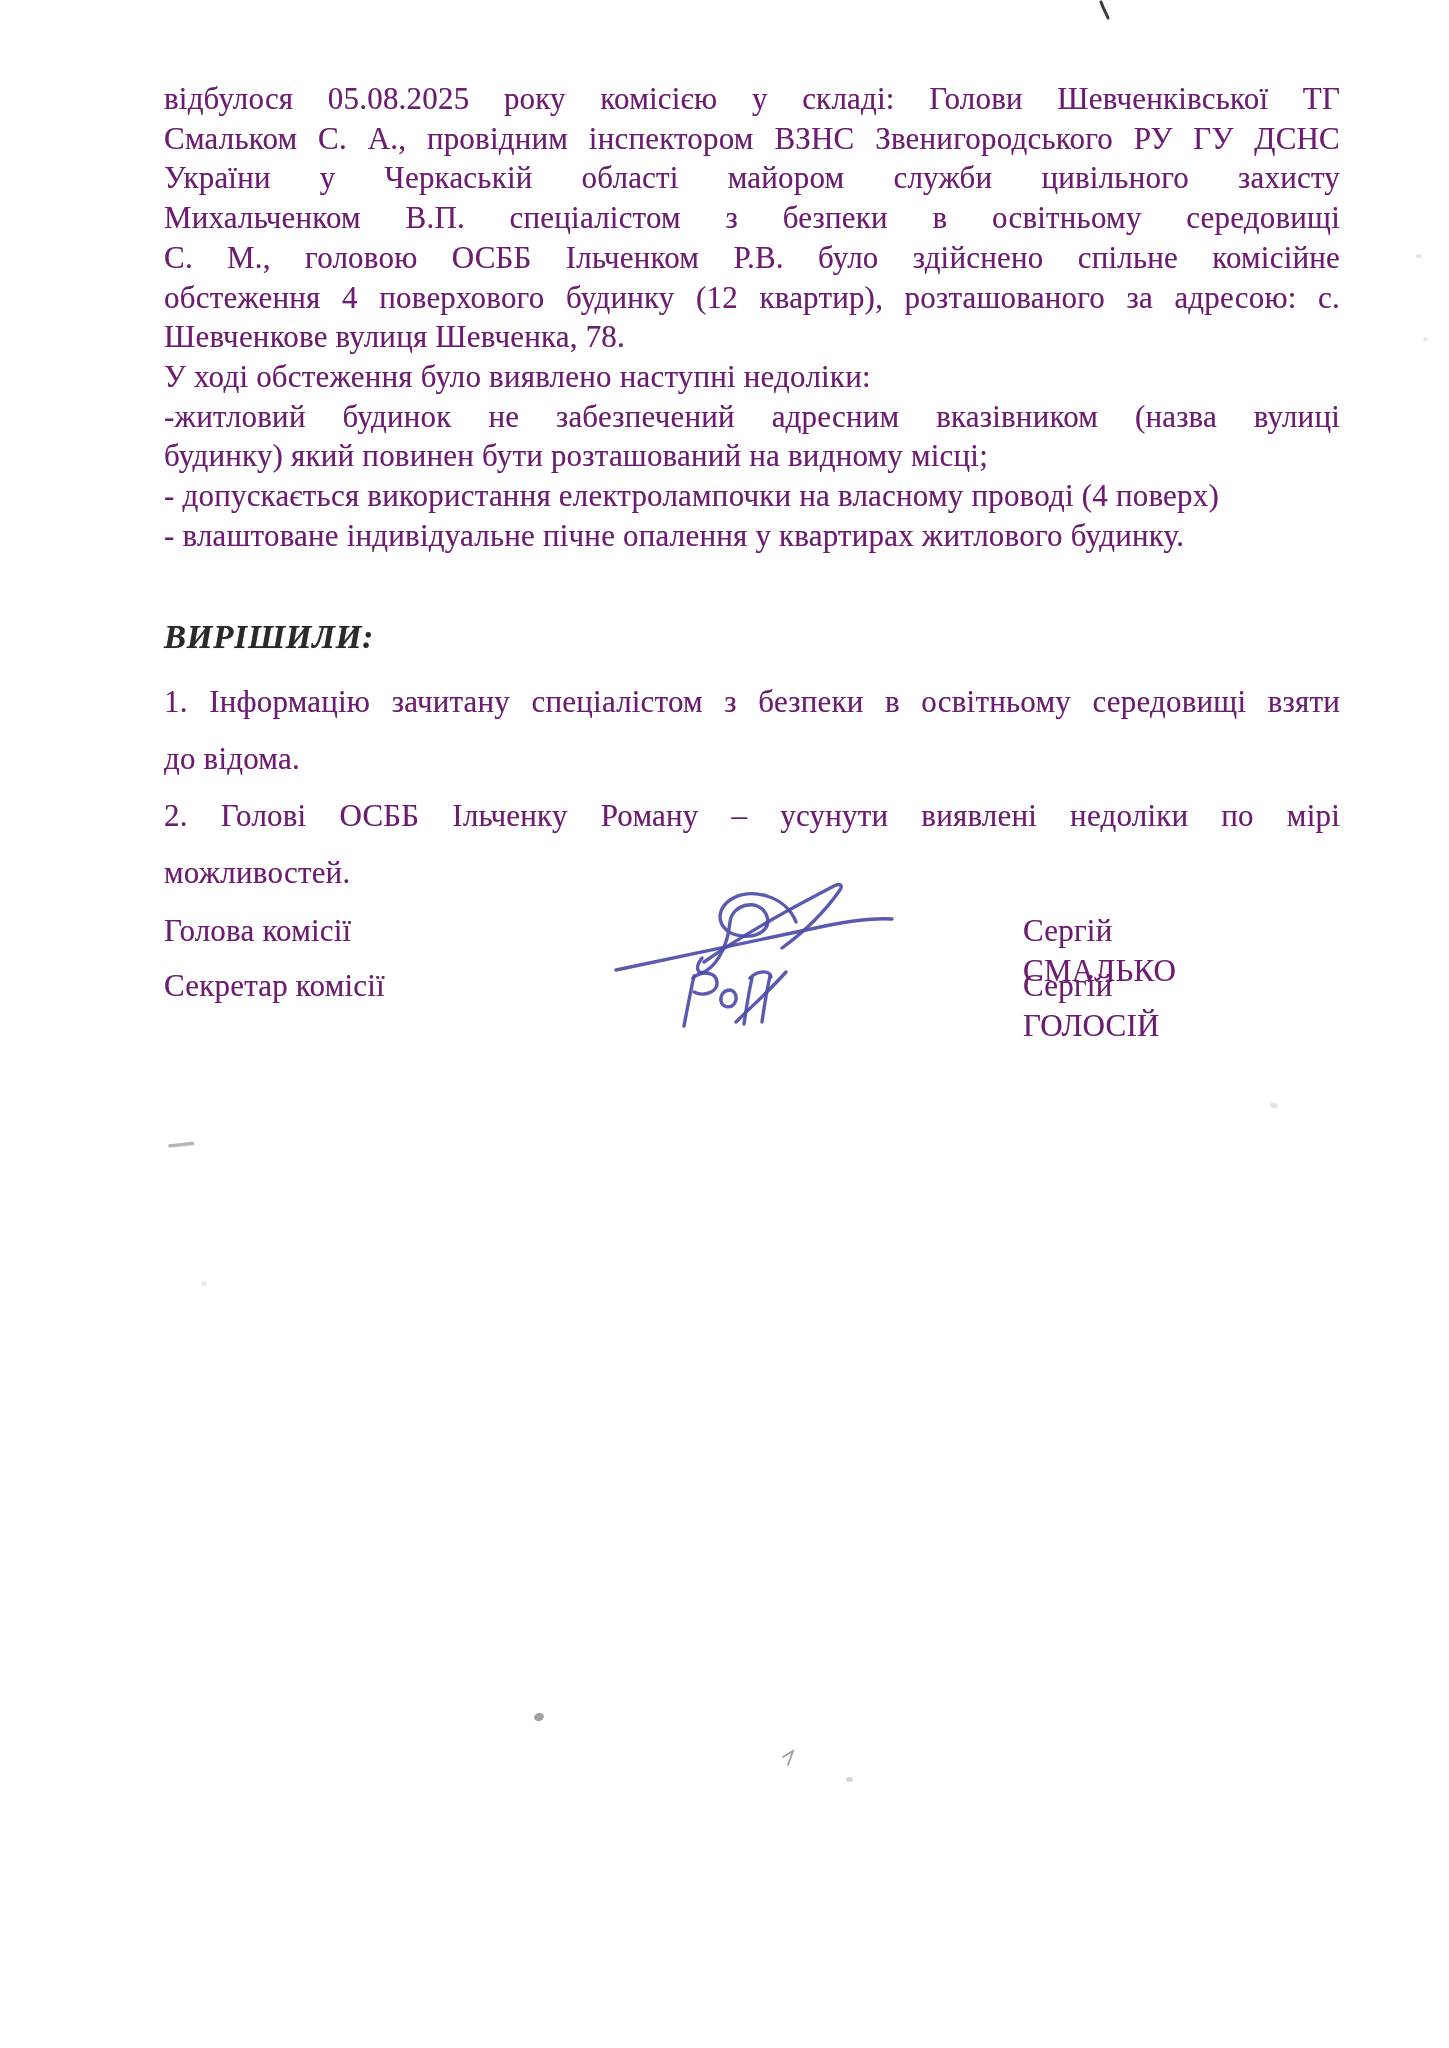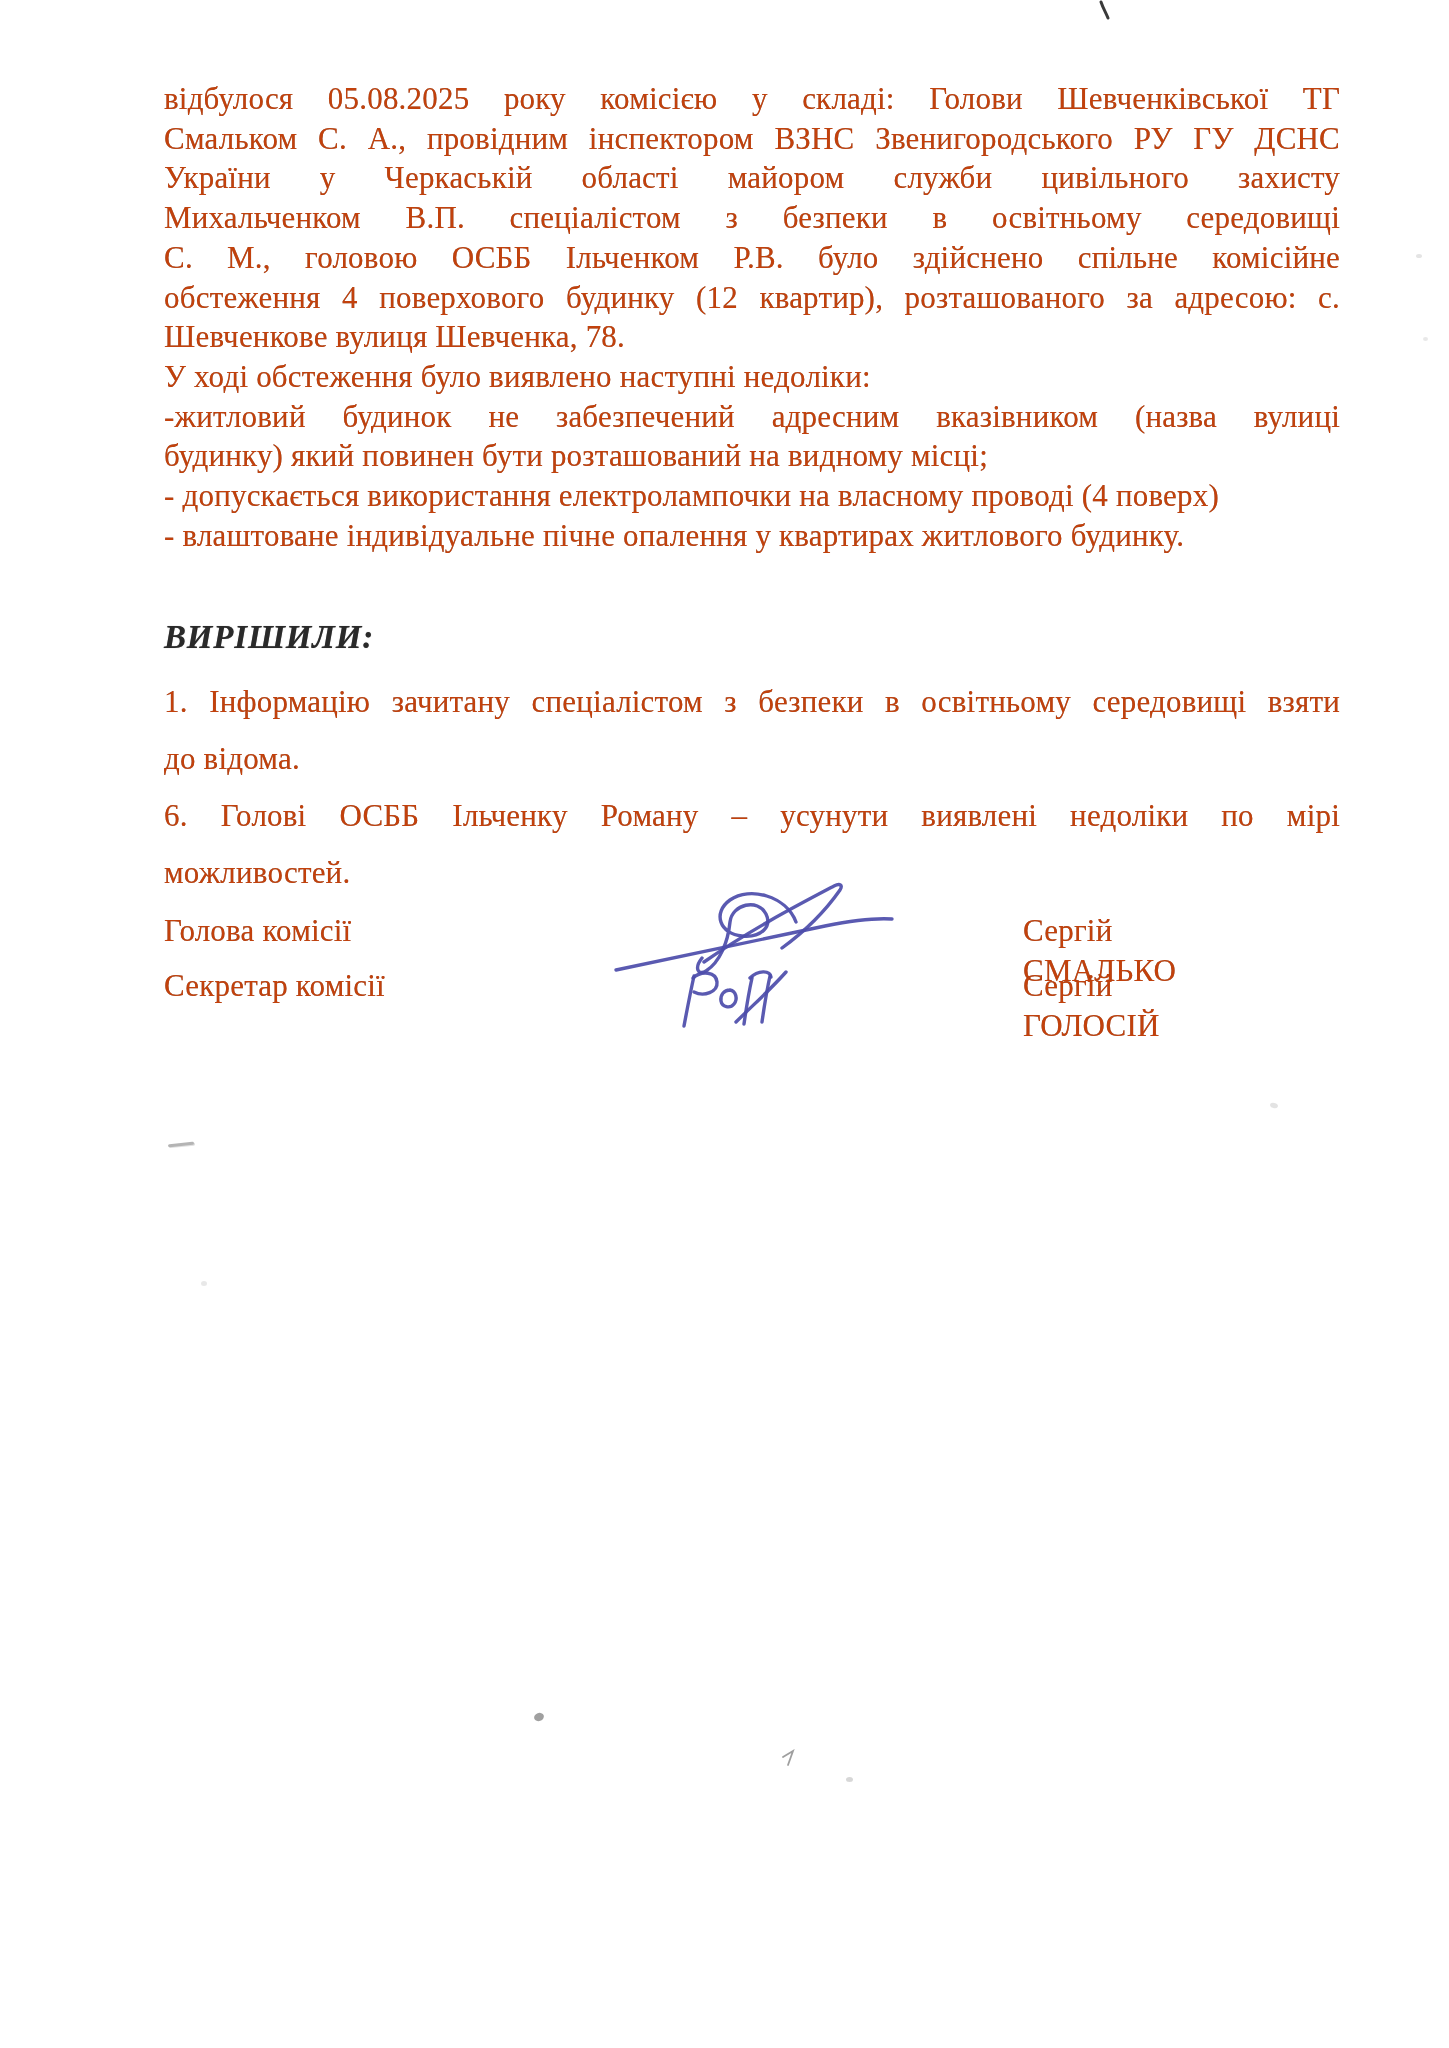--- a/index.html
+++ b/index.html
@@ -8,21 +8,21 @@
     width:1449px;height:2048px;
     background:#ffffff;
     overflow:hidden;
     font-family:"Liberation Serif","DejaVu Serif",serif;
     color:#2a2a2a;
   }
   
   .txt{
     font-size:31px;
     line-height:39.7px;
-    color:#c2410c;
+    color:#701a75;
     text-shadow:0 0 0.6px rgba(20,20,20,.45);
     letter-spacing:.2px;
     font-family:Liberation Serif, serif;
   }
   .block{position:absolute;left:164px;width:1176px;}
   .line{white-space:normal;}
   .j{text-align:justify;text-align-last:justify;}
   .heading{
     position:absolute;left:164px;top:617px;
     font-size:33px;font-weight:700;line-height:40px;
@@ -79,21 +79,21 @@
   </div>
 
   <div class="heading">ВИРІШИЛИ:</div>
 
   <div class="block txt decision" style="top:673px">
     <div class="line j">1. Інформацію зачитану спеціалістом з безпеки в освітньому середовищі взяти</div>
     <div class="line">до відома.</div>
   </div>
 
   <div class="block txt decision" style="top:787px">
-    <div class="line j">6. Голові ОСББ Ільченку Роману – усунути виявлені недоліки по мірі</div>
+    <div class="line j">2. Голові ОСББ Ільченку Роману – усунути виявлені недоліки по мірі</div>
     <div class="line">можливостей.</div>
   </div>
 
   <div class="sigrow txt" style="top:911px">
     <span class="role">Голова комісії</span>
     <span class="name">Сергій СМАЛЬКО</span>
   </div>
   <div class="sigrow txt" style="top:966px">
     <span class="role">Секретар комісії</span>
     <span class="name">Сергій ГОЛОСІЙ</span>

